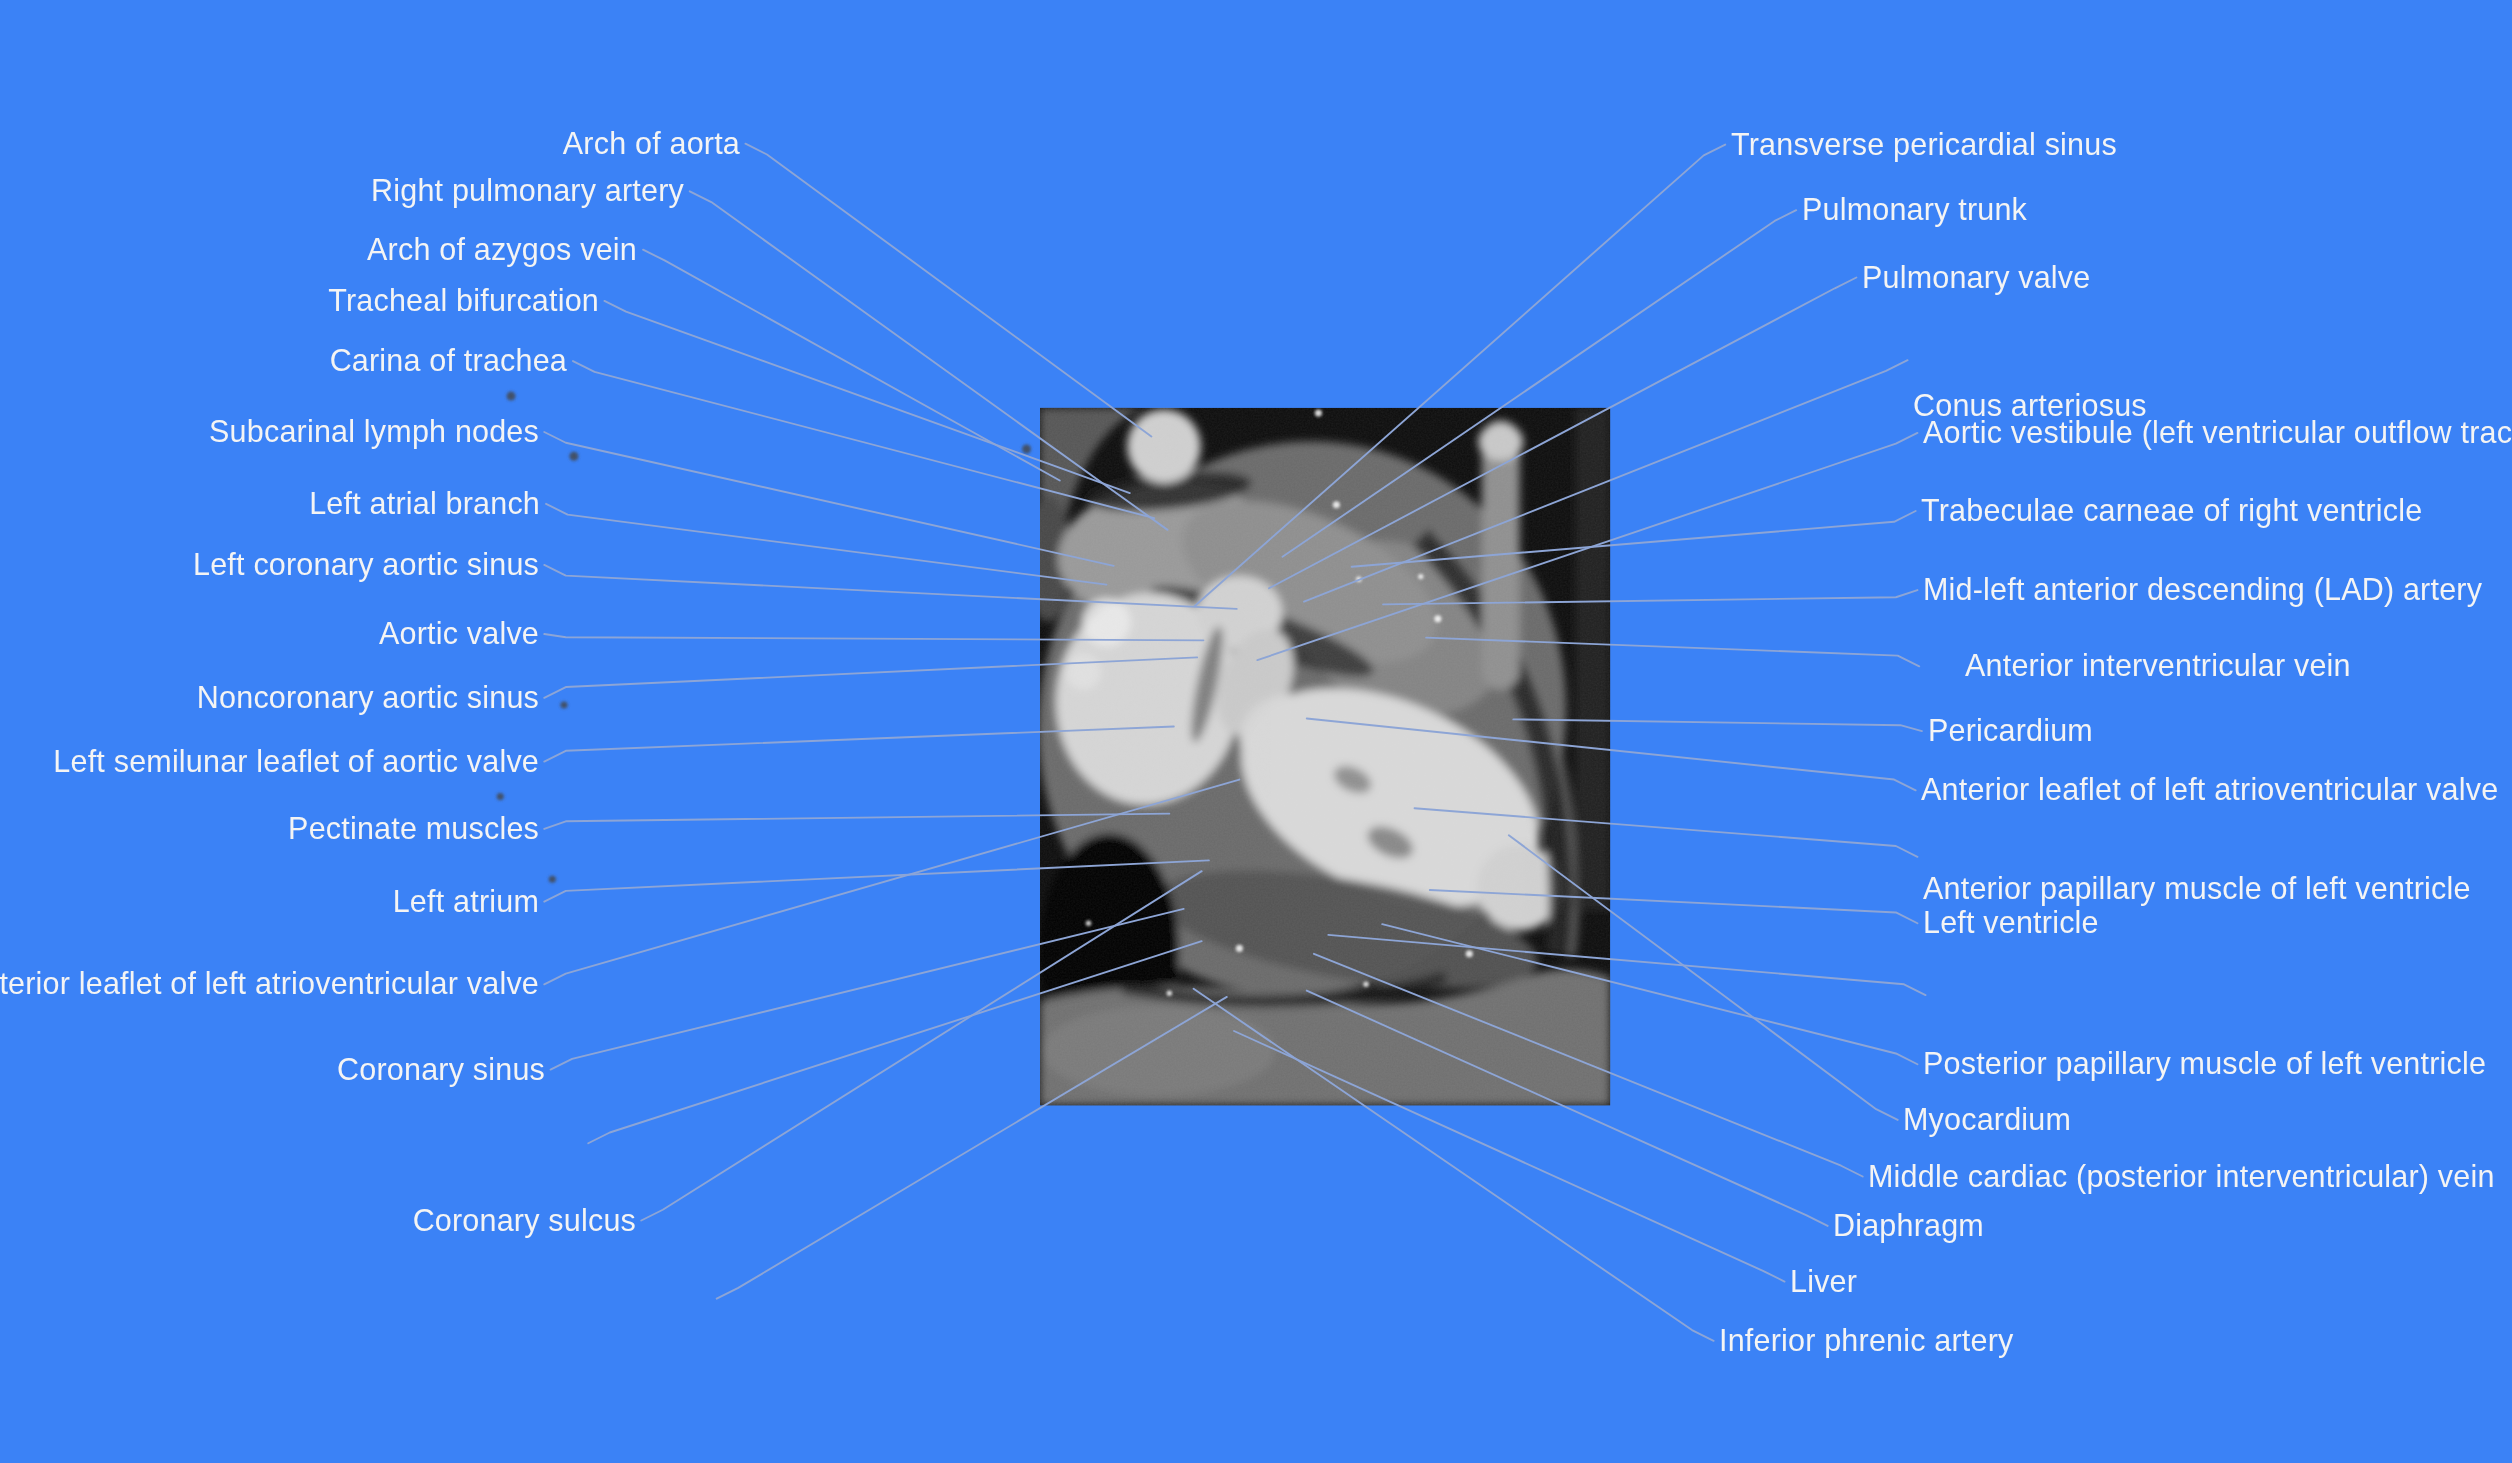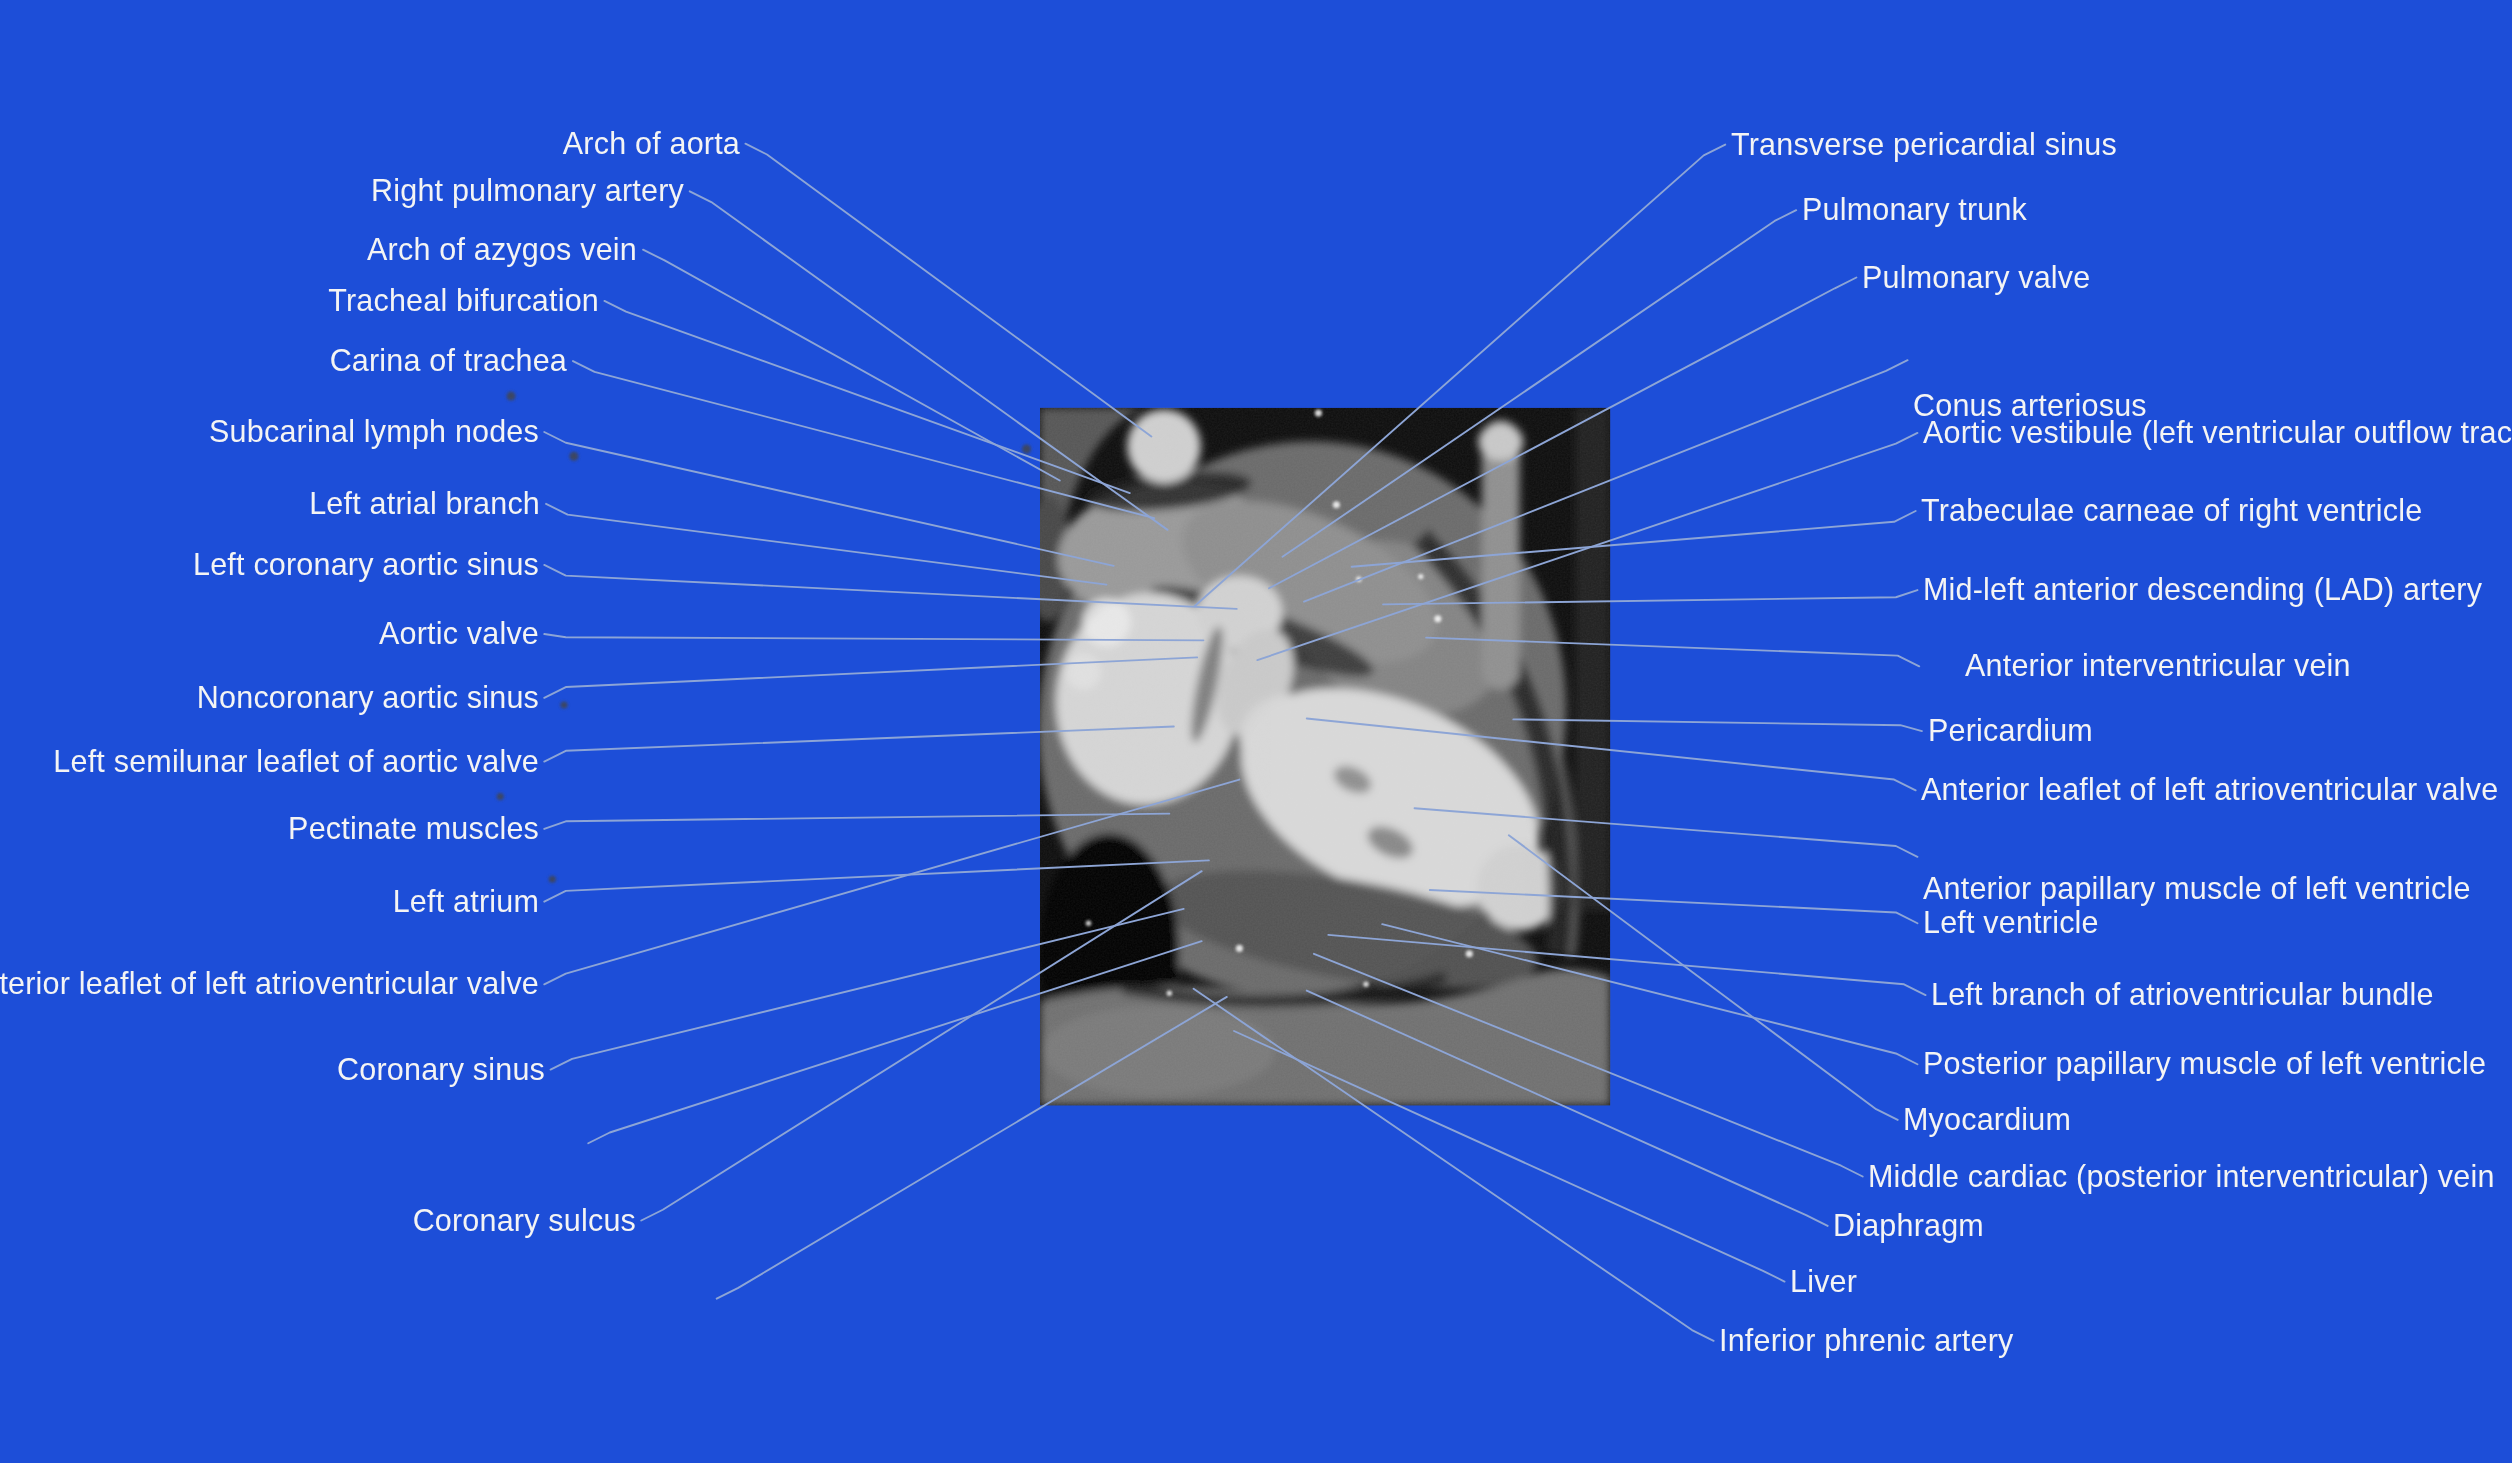--- a/index.html
+++ b/index.html
@@ -20,21 +20,21 @@
     line-height: 1.2;
     font-weight: 400;
     color: var(--label-color, #f4f4f4);
     letter-spacing: 0.2px;
   }
   .label.left { text-align: right; }
 </style>
 </head>
 <body>
 
-<div id="stage" style="background: #1d4ed8;">
+<div id="stage" style="background: #3b82f6;">
 
   <svg id="scene" width="2512" height="1463" viewBox="0 0 2797 1629" xmlns="http://www.w3.org/2000/svg">
     <defs>
       <clipPath id="ct-clip">
         <rect id="ct-clip-rect" x="1158" y="454" width="635" height="777"></rect>
       </clipPath>
       <filter id="soften" x="-20%" y="-20%" width="140%" height="140%">
         <feGaussianBlur stdDeviation="5"></feGaussianBlur>
       </filter>
       <filter id="soften-small" x="-50%" y="-50%" width="200%" height="200%">
@@ -185,21 +185,20 @@
       <div class="label right" style="left: 1862px; top: 278px;">Pulmonary valve</div>
       <div class="label right" style="left: 1913px; top: 360px; margin-top: 46px;">Conus arteriosus</div>
       <div class="label right" style="left: 1923px; top: 433px;">Aortic vestibule (left ventricular outflow tract)</div>
       <div class="label right" style="left: 1921px; top: 511px;">Trabeculae carneae of right ventricle</div>
       <div class="label right" style="left: 1923px; top: 590px;">Mid-left anterior descending (LAD) artery</div>
       <div class="label right" style="left: 1965px; top: 666px;">Anterior interventricular vein</div>
       <div class="label right" style="left: 1928px; top: 731px;">Pericardium</div>
       <div class="label right" style="left: 1921px; top: 790px;">Anterior leaflet of left atrioventricular valve</div>
       <div class="label right" style="left: 1923px; top: 857px; margin-top: 32px;">Anterior papillary muscle of left ventricle</div>
       <div class="label right" style="left: 1923px; top: 923px;">Left ventricle</div>
-      <div class="label right" style="left: 1931px; top: 995px;">Left branch of atrioventricular bundle</div>
       <div class="label right" style="left: 1923px; top: 1064px;">Posterior papillary muscle of left ventricle</div>
       <div class="label right" style="left: 1903px; top: 1120px;">Myocardium</div>
       <div class="label right" style="left: 1868px; top: 1177px;">Middle cardiac (posterior interventricular) vein</div>
       <div class="label right" style="left: 1833px; top: 1226px;">Diaphragm</div>
       <div class="label right" style="left: 1790px; top: 1282px;">Liver</div>
       <div class="label right" style="left: 1719px; top: 1341px;">Inferior phrenic artery</div>
     </div>
 
 </div>
 

